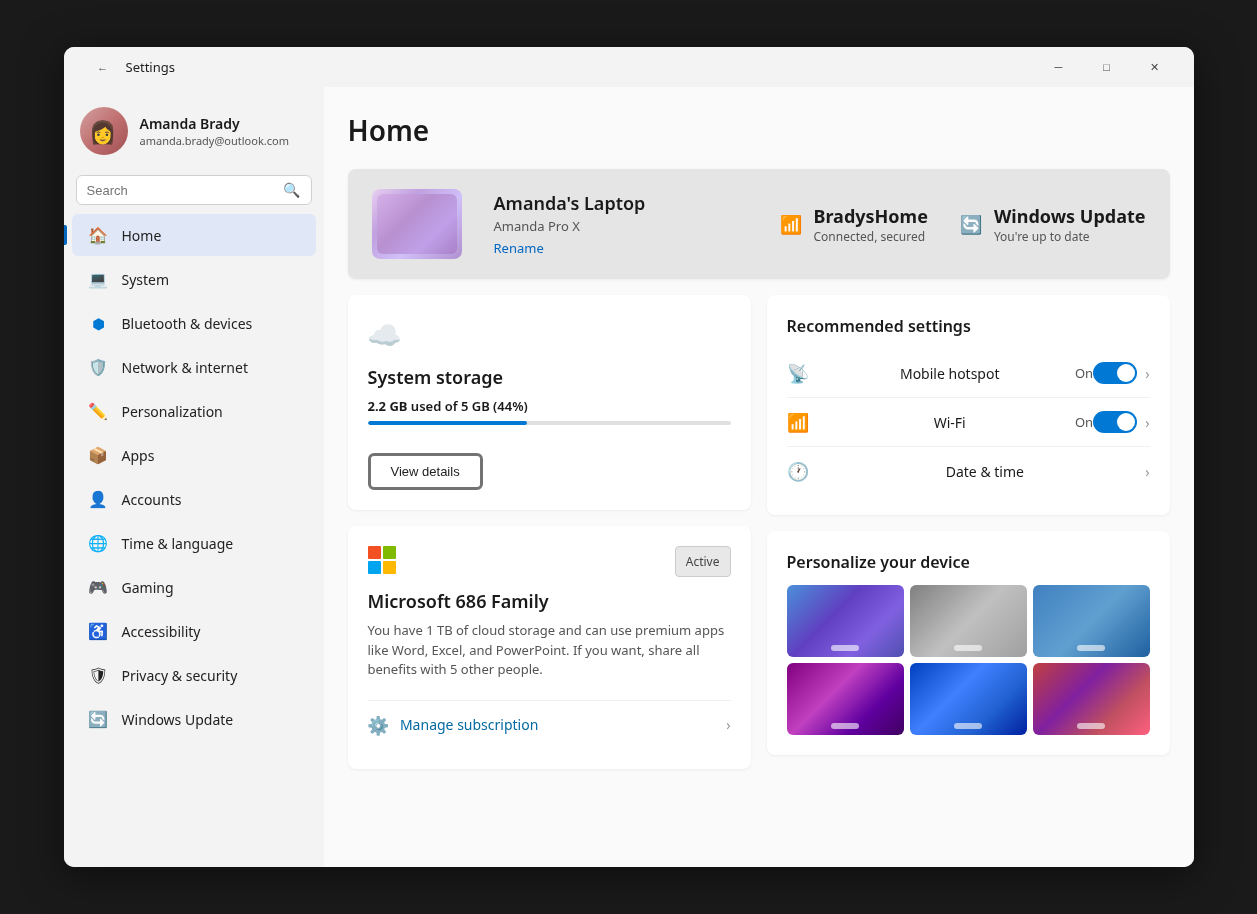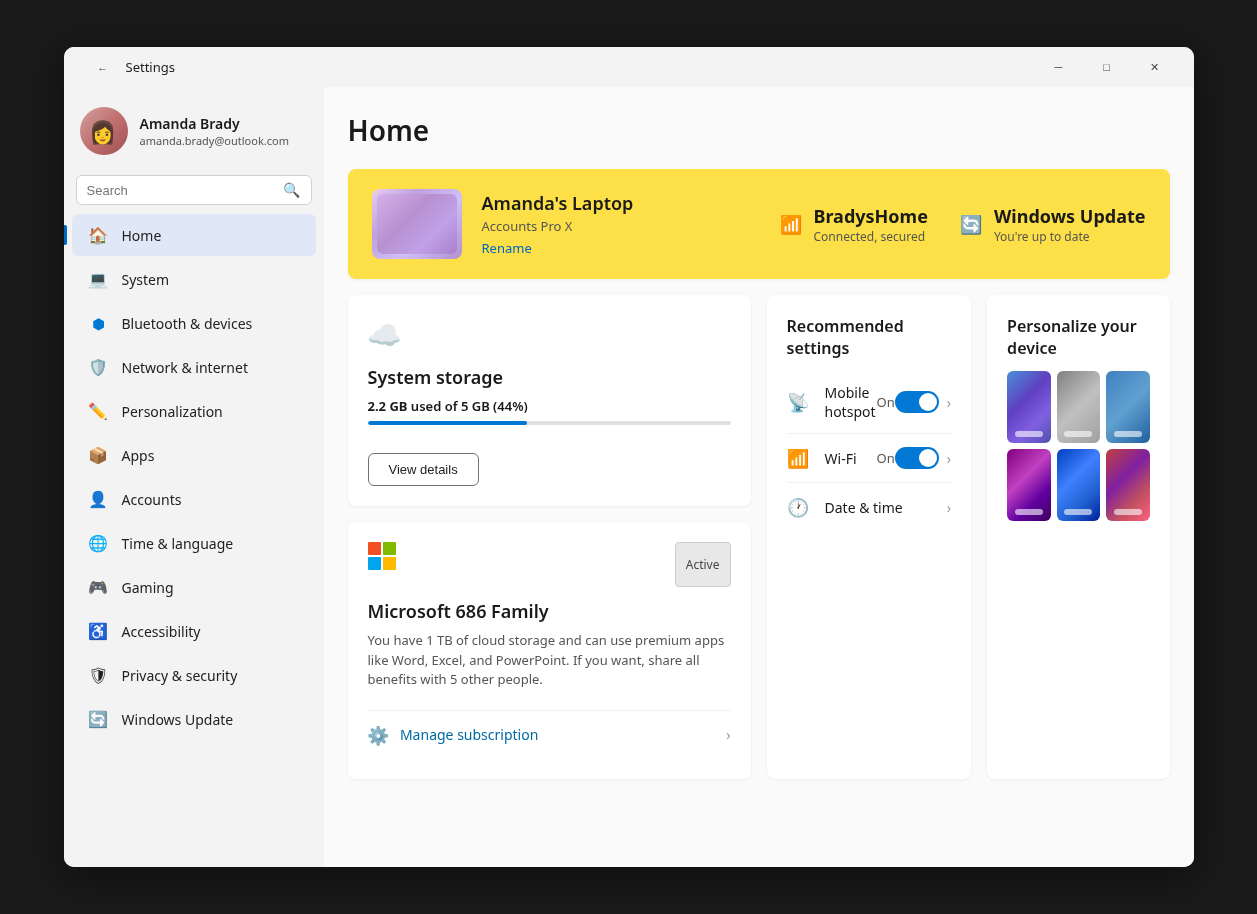--- a/index.html
+++ b/index.html
@@ -177,27 +177,27 @@
     }
     .page-title {
       font-size: 28px;
       font-weight: 600;
       color: #1a1a1a;
       margin-bottom: 20px;
     }
 
     
     .device-card {
-      background: #fde047;
+      background: #e5e5e5;
       border-radius: 8px;
       padding: 20px 24px;
       margin-bottom: 16px;
       display: flex;
       align-items: center;
-      gap: 20px;
+      gap: 32px;
       box-shadow: 0 1px 3px rgba(0,0,0,0.06);
     }
     .device-image {
       width: 90px;
       height: 70px;
       background: linear-gradient(135deg, #e8d0f0 0%, #c0a0e0 30%, #d0c0f8 60%, #b090d0 100%);
       border-radius: 8px;
       flex-shrink: 0;
       display: flex;
       align-items: center;
@@ -305,21 +305,21 @@
       overflow: hidden;
     }
     .storage-fill {
       height: 100%;
       background: #0078d4;
       border-radius: 2px;
     }
     .view-details-btn {
       margin-top: 20px;
       padding: 8px 20px;
-      border: 1px solid #737373;
+      border: 3px solid #737373;
       border-radius: 6px;
       background: white;
       font-size: 13px;
       cursor: pointer;
       color: #222;
     }
 
     
     .ms365-header {
       display: flex;
@@ -333,21 +333,21 @@
       grid-template-rows: 1fr 1fr;
       width: 28px;
       height: 28px;
       gap: 2px;
     }
     .ms-logo-sq { border-radius: 1px; }
     .active-badge {
       background: #e8e8e8;
       border: 1px solid #ccc;
       border-radius: 4px;
-      padding: 13px 10px;
+      padding: 6px 10px;
       font-size: 12px;
       color: #444;
     }
     .ms365-desc {
       font-size: 13px;
       color: #555;
       margin-bottom: 20px;
       line-height: 1.5;
     }
     .manage-sub {
@@ -355,39 +355,39 @@
       align-items: center;
       padding: 12px 0;
       border-top: 1px solid #f0f0f0;
       cursor: pointer;
     }
     .manage-sub-icon { font-size: 18px; margin-right: 10px; color: #555; }
     .manage-sub-label { font-size: 14px; color: #0369a1; flex: 1; }
     .chevron { color: #999; font-size: 14px; }
 
     
-    .right-col { display: flex; flex-direction: row; gap: 16px; }
+    .right-col { display: flex; flex-direction: column; gap: 16px; }
 
     
     .rec-settings-title {
       font-size: 16px;
       font-weight: 600;
       color: #1a1a1a;
       margin-bottom: 12px;
     }
     .setting-row {
       display: flex;
       align-items: center;
       padding: 12px 0;
       border-bottom: 1px solid #f0f0f0;
       cursor: pointer;
     }
     .setting-row:last-child { border-bottom: none; }
     .setting-icon { font-size: 18px; margin-right: 14px; color: #444; width: 24px; text-align: center; }
-    .setting-name { font-size: 14px; color: #1a1a1a; flex: 1; }
+    .setting-name { font-size: 14px; color: #1a1a1a; flex: 1; text-align: center; }
     .setting-status { font-size: 13px; color: #555; }
     .toggle {
       width: 44px;
       height: 22px;
       border-radius: 11px;
       background: #0078d4;
       position: relative;
       cursor: pointer;
       margin-right: 8px;
       flex-shrink: 0;
@@ -529,21 +529,21 @@
 
     <div class="main">
       <div class="page-title">Home</div>
 
       <div class="device-card">
         <div class="device-image">
           <div class="device-tablet"></div>
         </div>
         <div class="device-info">
           <div class="device-name">Amanda's Laptop</div>
-          <div class="device-model">Accounts Pro X</div>
+          <div class="device-model">Amanda Pro X</div>
           <span class="device-rename">Rename</span>
         </div>
         <div class="device-status-group">
           <div class="status-item">
             <div class="status-icon" style="color:#0078d4;">📶</div>
             <div>
               <div class="status-label">BradysHome</div>
               <div class="status-sub">Connected, secured</div>
             </div>
           </div>

